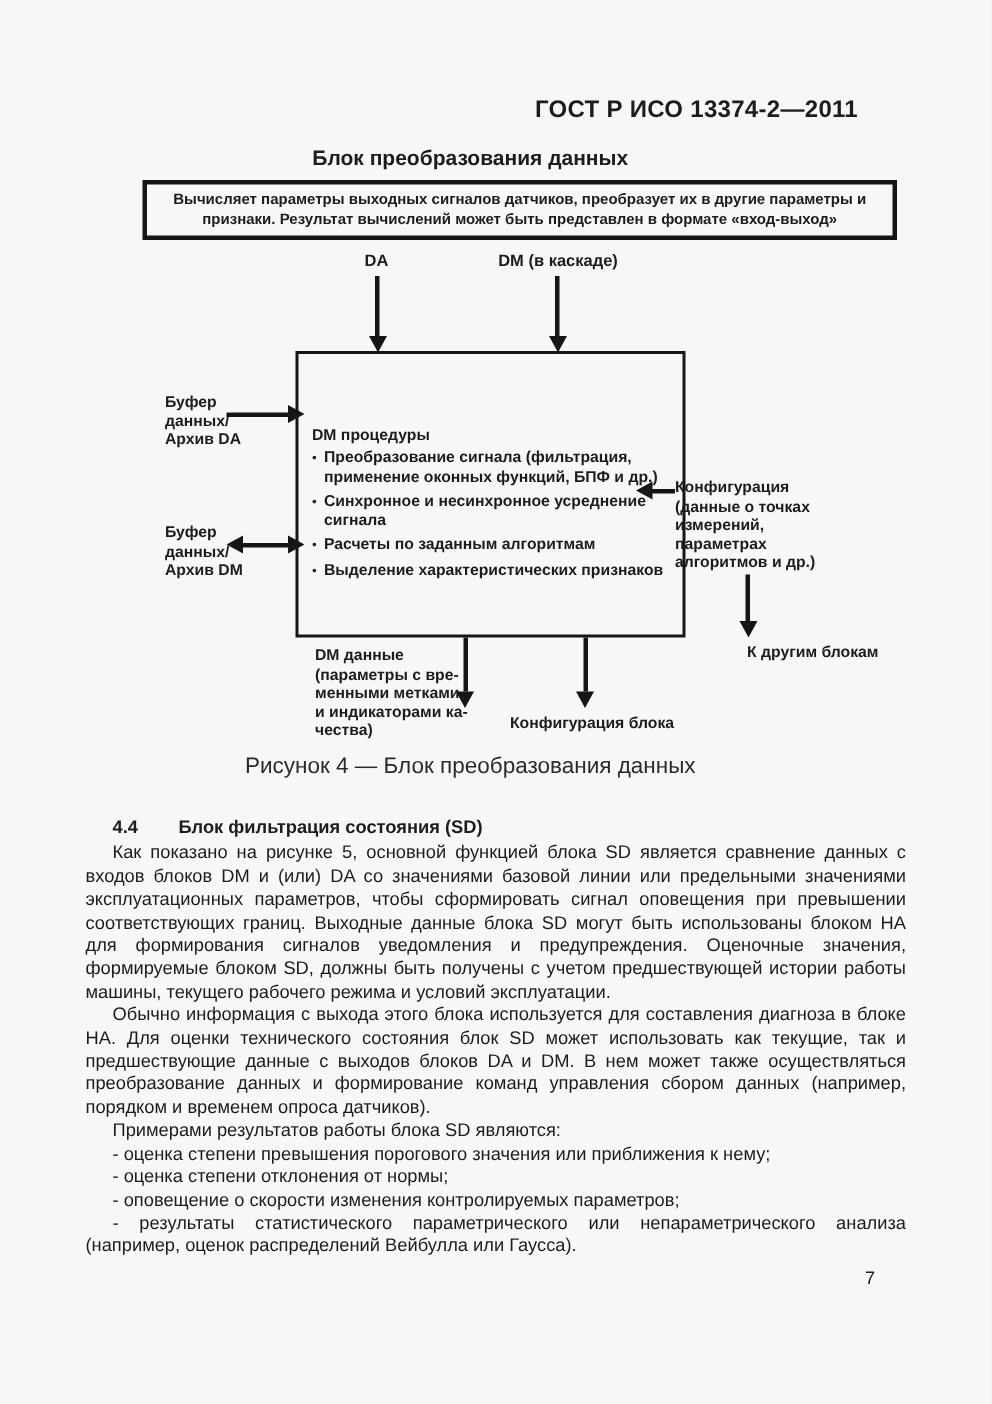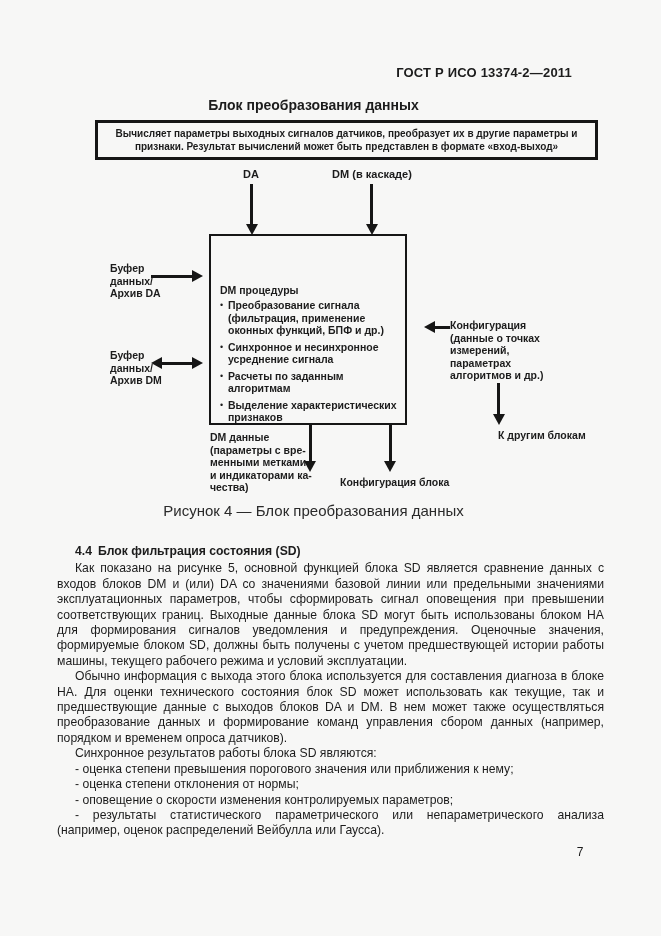--- a/index.html
+++ b/index.html
@@ -3,45 +3,45 @@
 <meta charset="utf-8">
 <style>
   html,body{margin:0;padding:0;background:#e9e9e9;}
   .page{
     position:relative;width:661px;height:936px;margin:0 auto;
     background:var(--paper,#f7f7f6);color:var(--ink,#1c1c1c);
     font-family:"Liberation Sans",sans-serif;overflow:hidden;
   }
   .abs{position:absolute;}
   
-  .doc-code{top:65px;left:0;width:572px;text-align:right;font-size:13px;font-weight:bold;letter-spacing:.2px;}
+  .doc-code{top:65px;left:0;width:572px;text-align:right;font-size:16px;font-weight:bold;letter-spacing:.2px;}
   
   .fig-title{top:97px;left:95px;width:437px;text-align:center;font-size:14px;font-weight:bold;}
   .desc-box{top:120px;left:95px;width:503px;height:40px;box-sizing:border-box;border:3px solid #161616;
     display:flex;align-items:center;justify-content:center;text-align:center;
     font-size:10px;font-weight:bold;line-height:13px;padding:0 10px;}
   .in-label{top:168px;font-size:11px;font-weight:bold;text-align:center;}
-  .main-box{top:234px;left:209px;width:198px;height:191px;box-sizing:border-box;border:2.5px solid #161616;}
+  .main-box{top:234px;left:197px;width:260px;height:191px;box-sizing:border-box;border:2.5px solid #161616;}
   .main-box-content{padding:48px 6px 0 9px;}
   .proc-title{font-size:10.5px;font-weight:bold;margin-bottom:3px;}
   .bullet{display:flex;margin-bottom:4px;}
   .bullet .marker{width:8px;font-size:9px;line-height:12.5px;flex:none;}
   .bullet .btext{font-size:10.5px;font-weight:bold;line-height:12.5px;}
   .side-label{font-size:10.5px;font-weight:bold;line-height:12.5px;white-space:pre-line;}
   .cap{top:502px;left:95px;width:437px;text-align:center;font-size:15px;color:#2a2a2a;}
   
   .vline{position:absolute;background:#161616;width:3px;}
   .hline{position:absolute;background:#161616;height:3px;}
   .head-down{position:absolute;width:0;height:0;border-left:6px solid transparent;border-right:6px solid transparent;border-top:11px solid #161616;}
   .head-right{position:absolute;width:0;height:0;border-top:6px solid transparent;border-bottom:6px solid transparent;border-left:11px solid #161616;}
   .head-left{position:absolute;width:0;height:0;border-top:6px solid transparent;border-bottom:6px solid transparent;border-right:11px solid #161616;}
   
   .body-text{top:544px;left:57px;width:547px;font-size:12.2px;line-height:15.4px;text-align:justify;}
   .sec-heading{font-weight:bold;text-indent:18px;margin-bottom:2px;}
-  .sec-heading .num{margin-right:6px;}
+  .sec-heading .num{margin-right:27px;}
   .para{text-indent:18px;margin:0;}
   .li{text-indent:18px;}
   .page-num{top:845px;left:570px;width:20px;text-align:center;font-size:12px;}
 </style>
 </head>
 <body>
 
 <div class="page">
 
   <div class="abs doc-code">ГОСТ Р ИСО 13374-2—2011</div>
@@ -135,21 +135,21 @@
   <div class="abs side-label" style="left:340px;top:476px;">Конфигурация блока</div>
 
   <div class="abs cap">Рисунок 4 — Блок преобразования данных</div>
 
   <div class="abs body-text">
     <div class="sec-heading">
       <span class="num">4.4</span><span>Блок фильтрация состояния (SD)</span>
     </div>
     <p class="para">Как показано на рисунке 5, основной функцией блока SD является сравнение данных с входов блоков DM и (или) DA со значениями базовой линии или предельными значениями эксплуатационных параметров, чтобы сформировать сигнал оповещения при превышении соответствующих границ. Выходные данные блока SD могут быть использованы блоком HA для формирования сигналов уведомления и предупреждения. Оценочные значения, формируемые блоком SD, должны быть получены с учетом предшествующей истории работы машины, текущего рабочего режима и условий эксплуатации.</p>
     <p class="para">Обычно информация с выхода этого блока используется для составления диагноза в блоке HA. Для оценки технического состояния блок SD может использовать как текущие, так и предшествующие данные с выходов блоков DA и DM. В нем может также осуществляться преобразование данных и формирование команд управления сбором данных (например, порядком и временем опроса датчиков).</p>
-    <p class="para">Синхронное результатов работы блока SD являются:</p>
+    <p class="para">Примерами результатов работы блока SD являются:</p>
     <div class="li">- оценка степени превышения порогового значения или приближения к нему;</div>
     <div class="li">- оценка степени отклонения от нормы;</div>
     <div class="li">- оповещение о скорости изменения контролируемых параметров;</div>
     <div class="li">- результаты статистического параметрического или непараметрического анализа (например, оценок распределений Вейбулла или Гаусса).</div>
   </div>
 
   <div class="abs page-num">7</div>
 
 </div>
 

